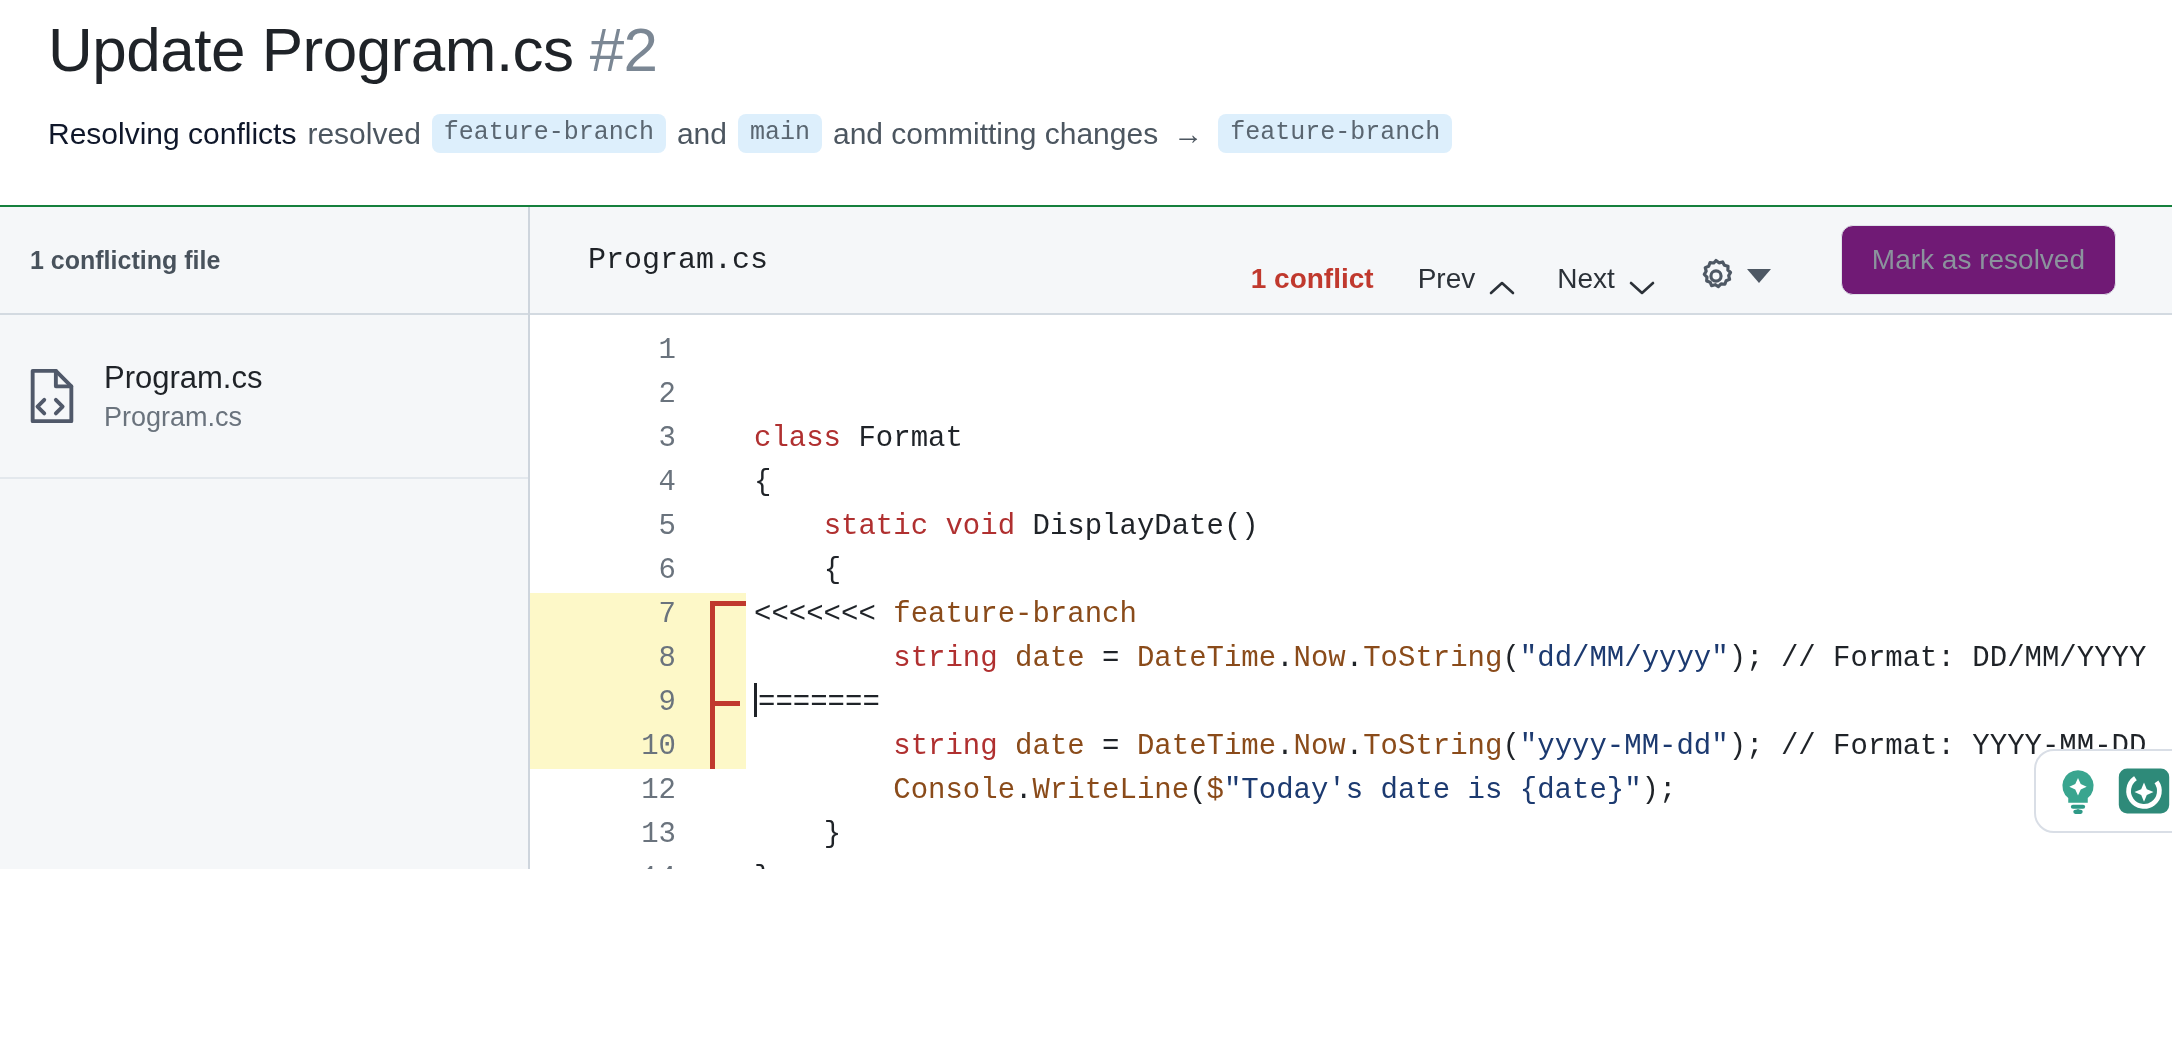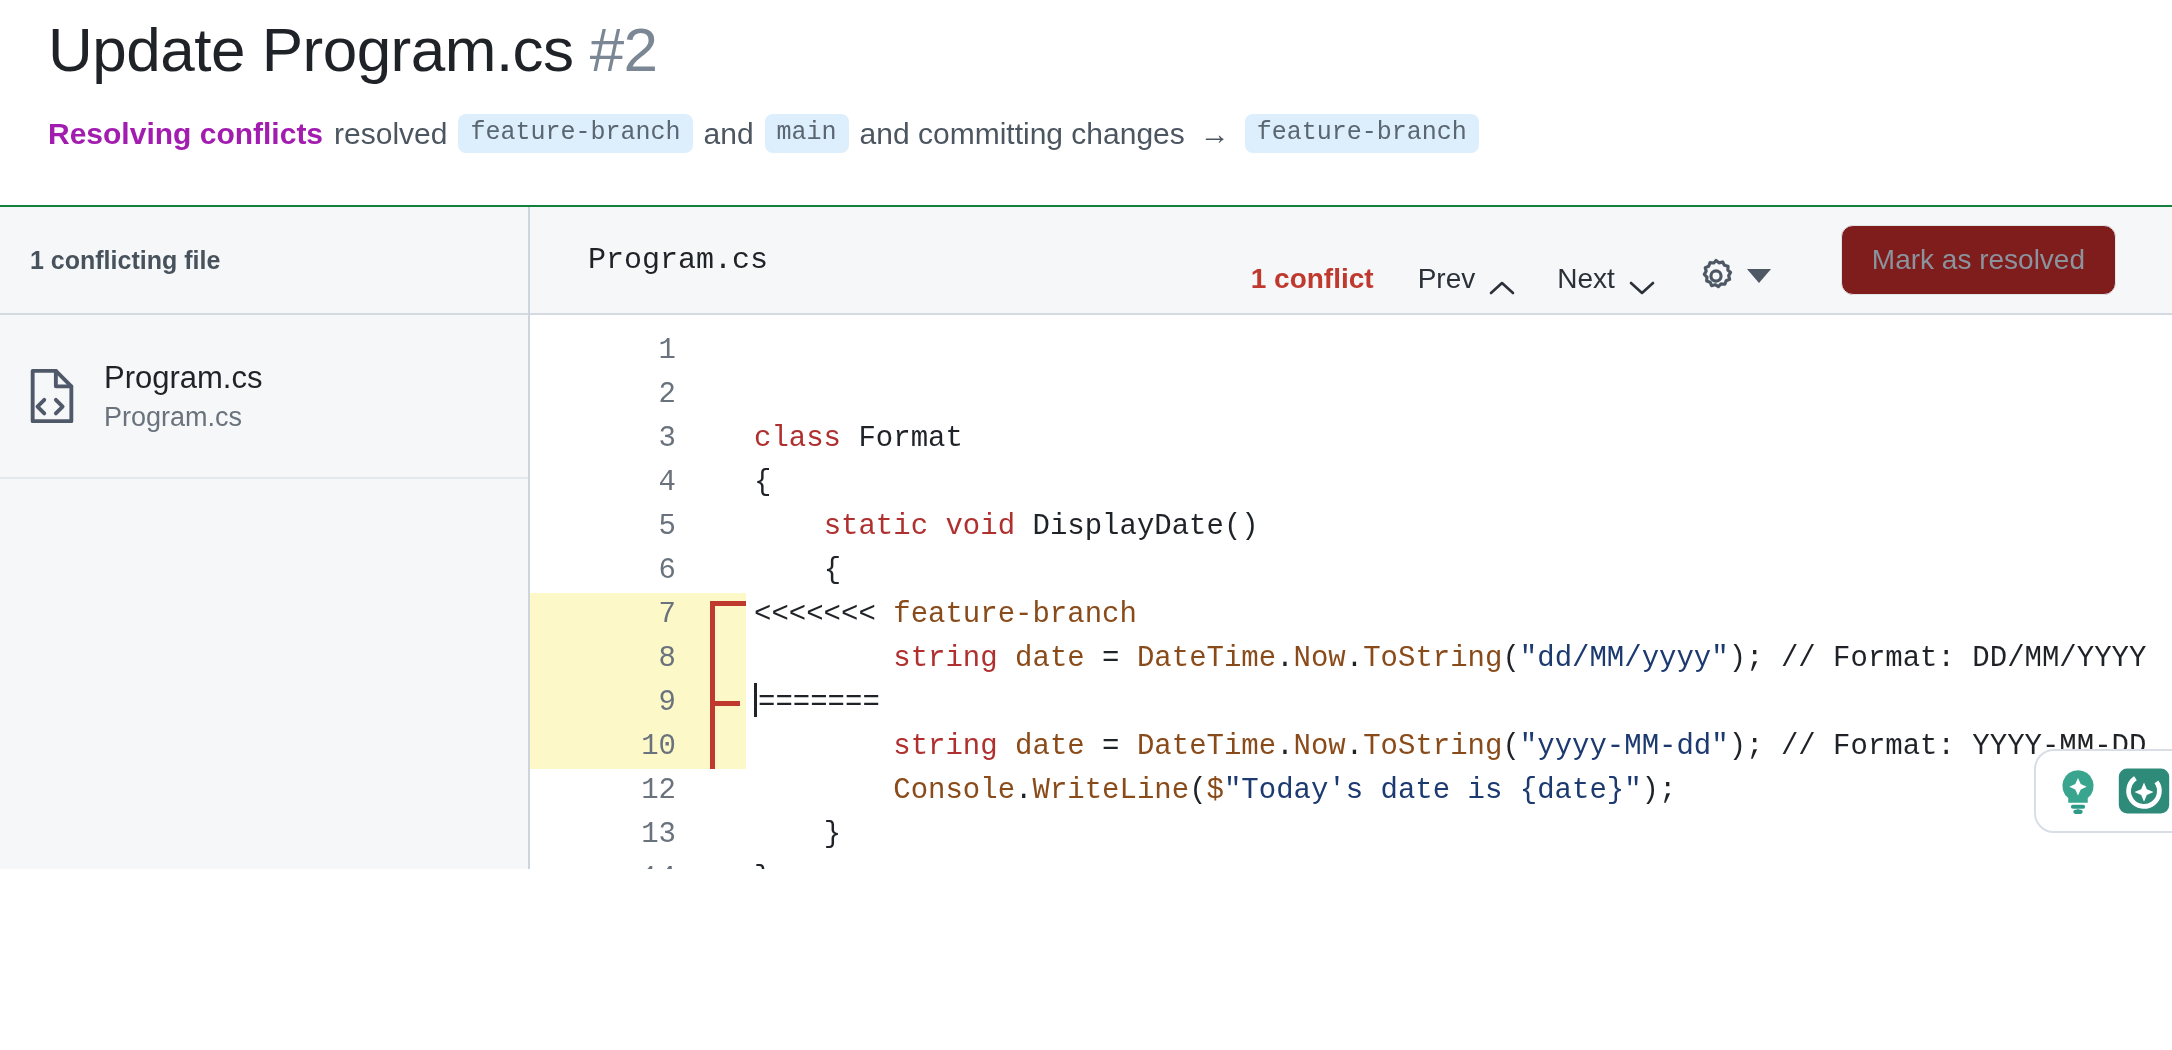--- a/index.html
+++ b/index.html
@@ -40,22 +40,22 @@
   .subtitle-row {
     display: flex;
     align-items: center;
     gap: 0px;
     font-size: 30px;
     color: #4c5660;
     margin-top: 14px;
     white-space: nowrap;
   }
   .subtitle-strong {
-    font-weight: bold;
-    color: #a21caf;
+    font-weight: normal;
+    color: #0f172a;
   }
   .subtitle-plain { color: #4c5660; }
   .branch-chip {
     font-family: "Liberation Mono", monospace;
     font-size: 25px;
     background: #ddeffc;
     color: #5a6671;
     border-radius: 8px;
     padding: 6px 12px 8px 12px;
     line-height: 1;
@@ -159,21 +159,21 @@
     margin-right: 70px;
   }
   .gear-icon { width: 38px; height: 38px; }
   .caret-down {
     width: 0; height: 0;
     border-left: 12px solid transparent;
     border-right: 12px solid transparent;
     border-top: 14px solid #4e5864;
   }
   .resolve-btn {
-    background: #7f1d1d;
+    background: #701a75;
     border: 1px solid #e0e4e9;
     border-radius: 12px;
     color: #8b939d;
     font-size: 28px;
     padding: 18px 30px;
     cursor: default;
   }
 
   
   .code-area {

